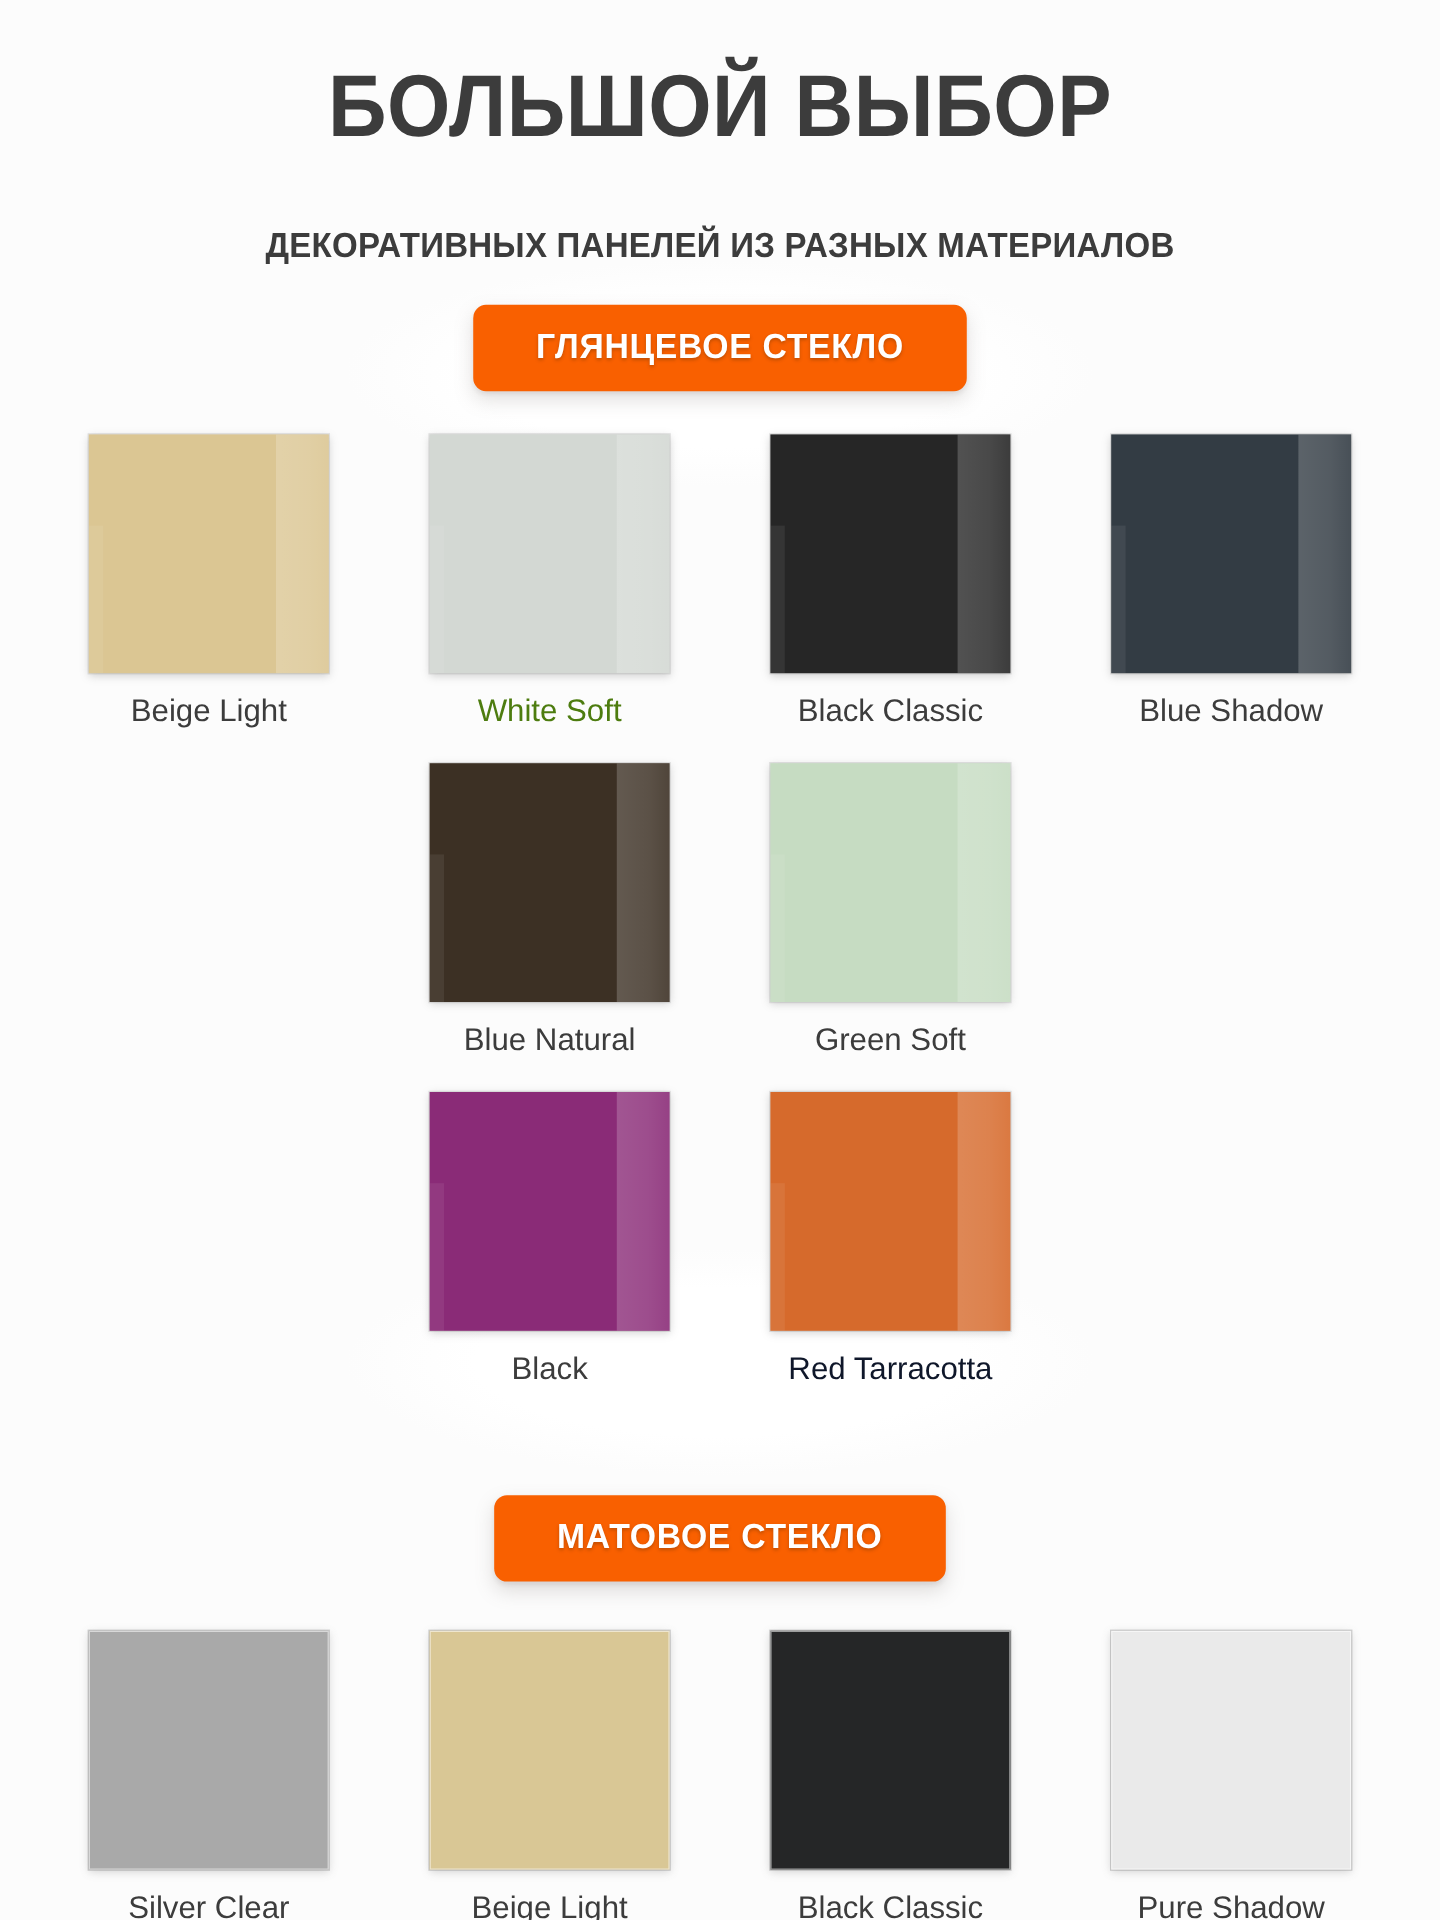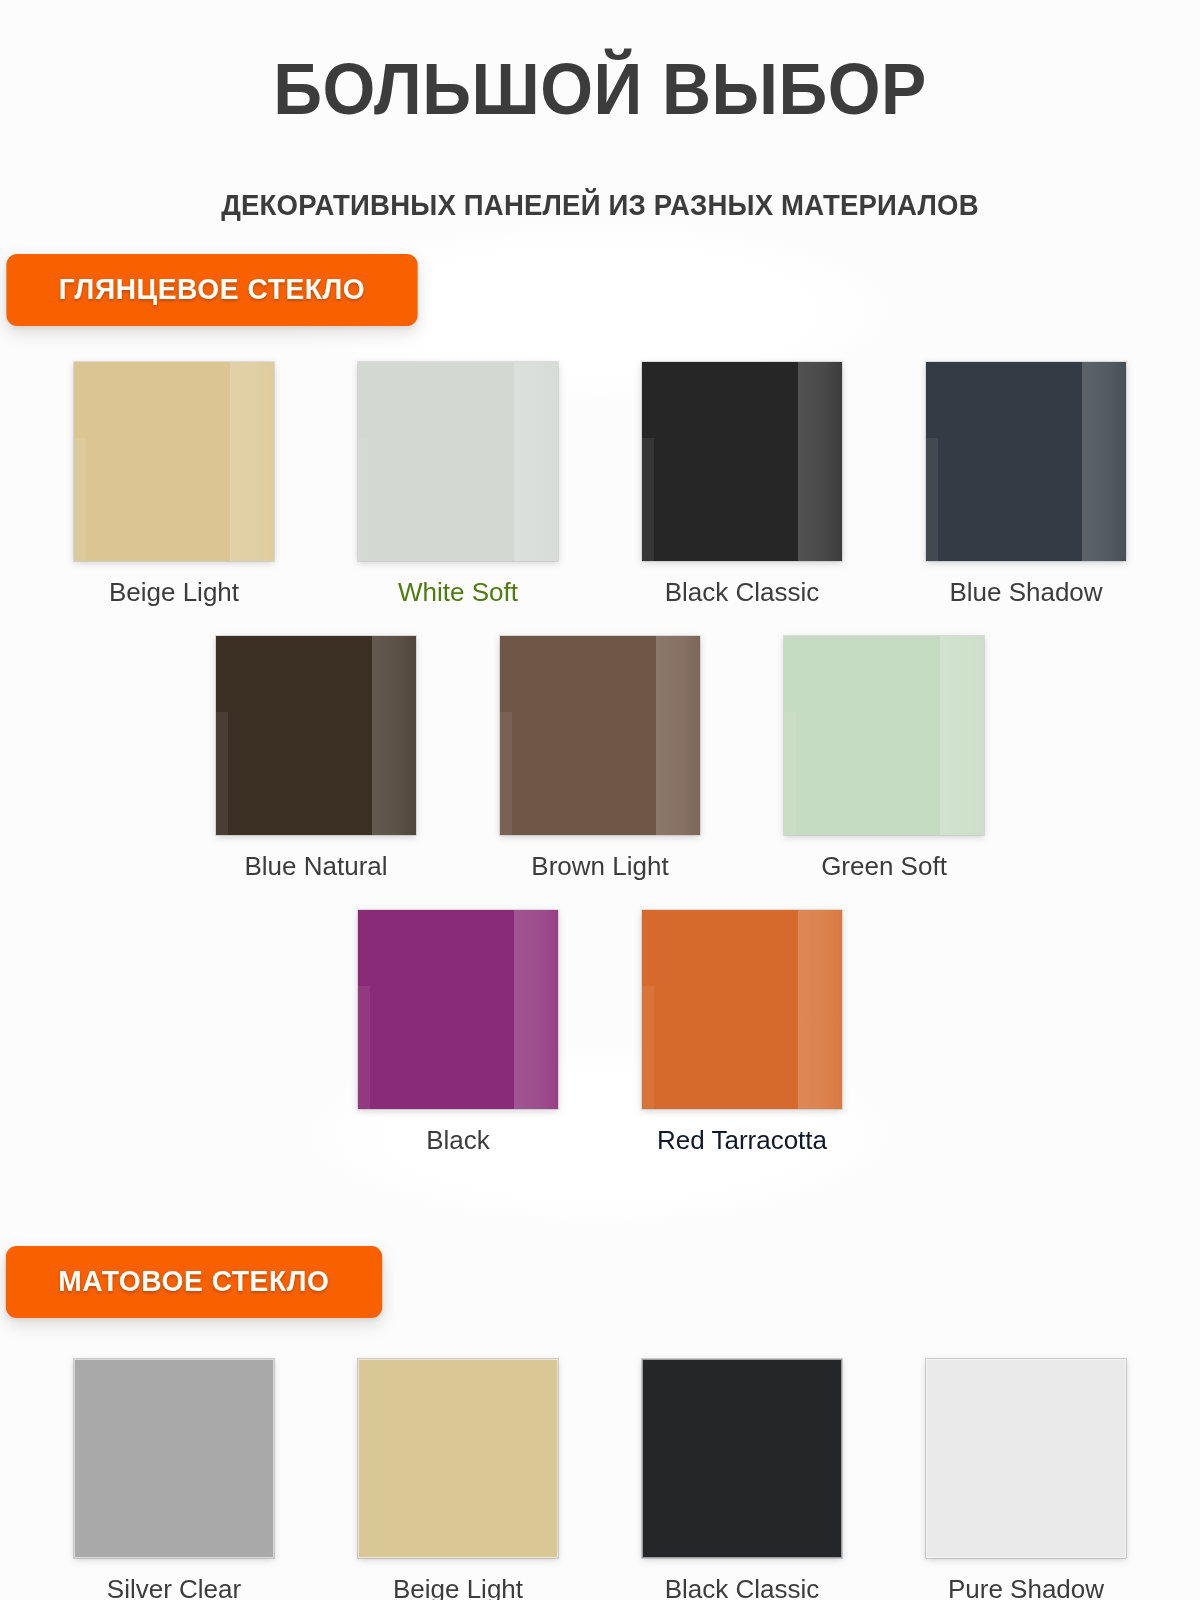--- a/index.html
+++ b/index.html
@@ -61,21 +61,21 @@
     transform: scaleX(0.95);
     transform-origin: center;
     white-space: nowrap;
   }
 
   
   .badge-wrap {
     position: relative;
     z-index: 3;
     display: flex;
-    justify-content: flex-start;
+    justify-content: center;
   }
   .badge {
     display: inline-block;
     background: #f96000;
     color: #ffffff;
     font-size: 29px;
     font-weight: 700;
     letter-spacing: 0.6px;
     line-height: 1;
     padding: 21px 54px 22px;
@@ -186,24 +186,20 @@
             <div class="swatch gloss" style="background: rgb(51, 60, 68);"></div>
             <div class="swatch-label" style="color: rgb(60, 60, 60);">Blue Shadow</div>
           </div>
         </div>
         <div class="row" style="margin-top: 31px;">
           <div class="swatch-cell">
             <div class="swatch gloss" style="background: rgb(60, 48, 36);"></div>
             <div class="swatch-label" style="color: rgb(60, 60, 60);">Blue Natural</div>
           </div>
           <div class="swatch-cell">
-            <div class="swatch gloss" style="background: rgb(111, 86, 70);"></div>
-            <div class="swatch-label" style="color: rgb(60, 60, 60);">Brown Light</div>
-          </div>
-          <div class="swatch-cell">
             <div class="swatch gloss" style="background: rgb(198, 220, 194);"></div>
             <div class="swatch-label" style="color: rgb(60, 60, 60);">Green Soft</div>
           </div>
         </div>
         <div class="row" style="margin-top: 31px;">
           <div class="swatch-cell">
             <div class="swatch gloss" style="background: rgb(138, 43, 119);"></div>
             <div class="swatch-label" style="color: rgb(60, 60, 60);">Black</div>
           </div>
           <div class="swatch-cell">

